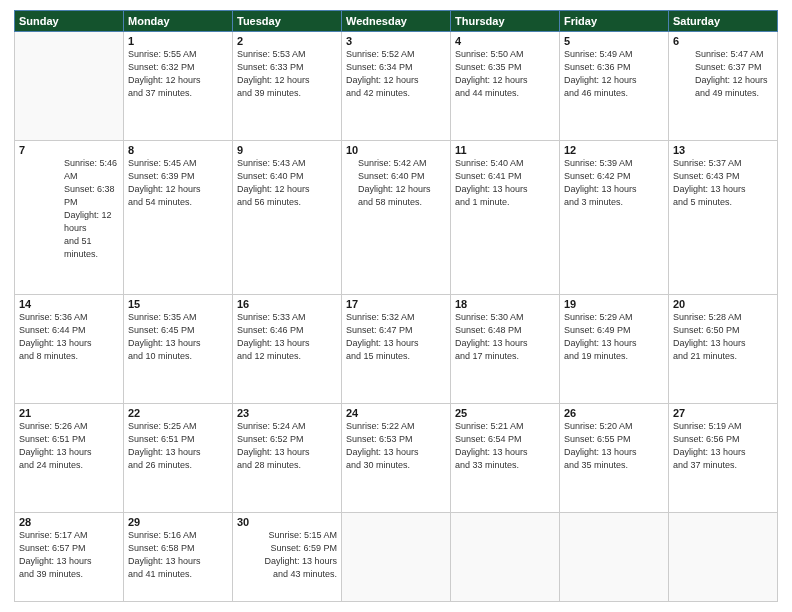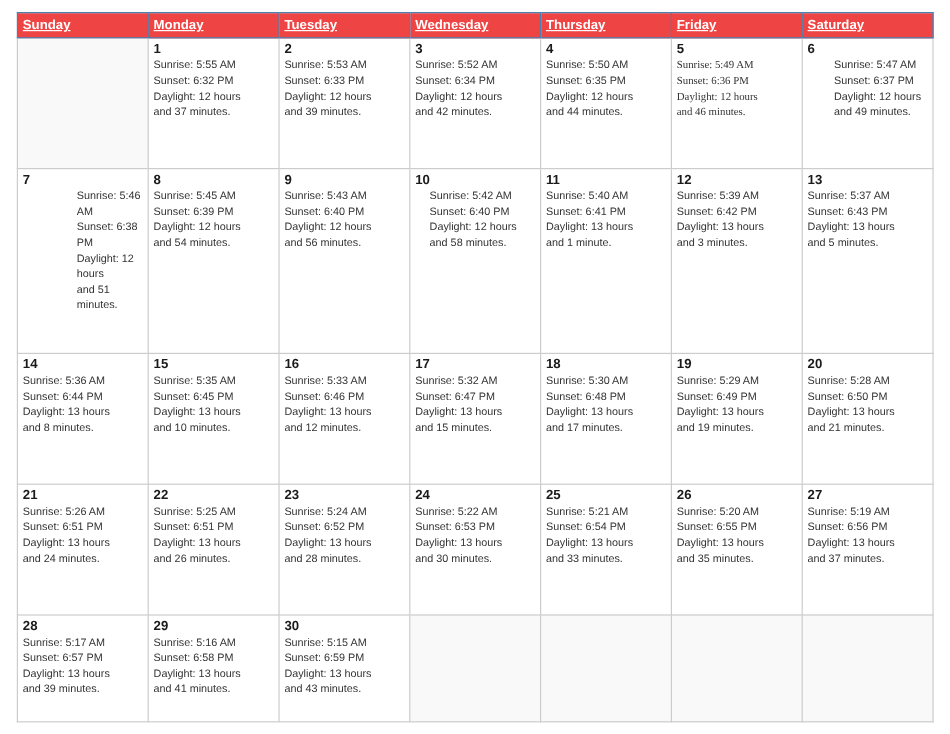--- a/index.html
+++ b/index.html
@@ -55,27 +55,26 @@
     }
     .calendar {
       flex: 1;
       border: 1px solid #ccc;
       border-collapse: collapse;
       width: 100%;
       table-layout: fixed;
       font-size: 9.5px;
     }
     .calendar th {
-      background: #ef4444;
+      background: #14532d;
       color: #fff;
       padding: 4px 4px;
       text-align: left;
       font-size: 11px;
       border: 1px solid #4a80b0;
-      text-decoration: underline;
     }
     .calendar td {
       border: 1px solid #ccc;
       vertical-align: top;
       padding: 3px 4px;
       height: 88px;
     }
     .calendar td.empty {
       background: #f9f9f9;
     }
@@ -138,21 +137,21 @@
           </td>
           <td>
             <span class="day-num">4</span>
             <div class="day-info" style="white-space: pre-line;">Sunrise: 5:50 AM
 Sunset: 6:35 PM
 Daylight: 12 hours
 and 44 minutes.</div>
           </td>
           <td>
             <span class="day-num">5</span>
-            <div class="day-info" style="white-space: pre-line; font-family: Liberation Serif, serif;">Sunrise: 5:49 AM
+            <div class="day-info" style="white-space: pre-line;">Sunrise: 5:49 AM
 Sunset: 6:36 PM
 Daylight: 12 hours
 and 46 minutes.</div>
           </td>
           <td>
             <span class="day-num">6</span>
             <div class="day-info" style="white-space: pre-line; margin-left: 22px;">Sunrise: 5:47 AM
 Sunset: 6:37 PM
 Daylight: 12 hours
 and 49 minutes.</div>
@@ -321,21 +320,21 @@
           </td>
           <td>
             <span class="day-num">29</span>
             <div class="day-info" style="white-space: pre-line;">Sunrise: 5:16 AM
 Sunset: 6:58 PM
 Daylight: 13 hours
 and 41 minutes.</div>
           </td>
           <td>
             <span class="day-num">30</span>
-            <div class="day-info" style="white-space: pre-line;">Sunrise: 5:15 AM
+            <div class="day-info" style="white-space: pre-line; text-align: right;">Sunrise: 5:15 AM
 Sunset: 6:59 PM
 Daylight: 13 hours
 and 43 minutes.</div>
           </td>
           <td class="empty"></td>
           <td class="empty"></td>
           <td class="empty"></td>
           <td class="empty"></td>
         </tr>
       </tbody>

